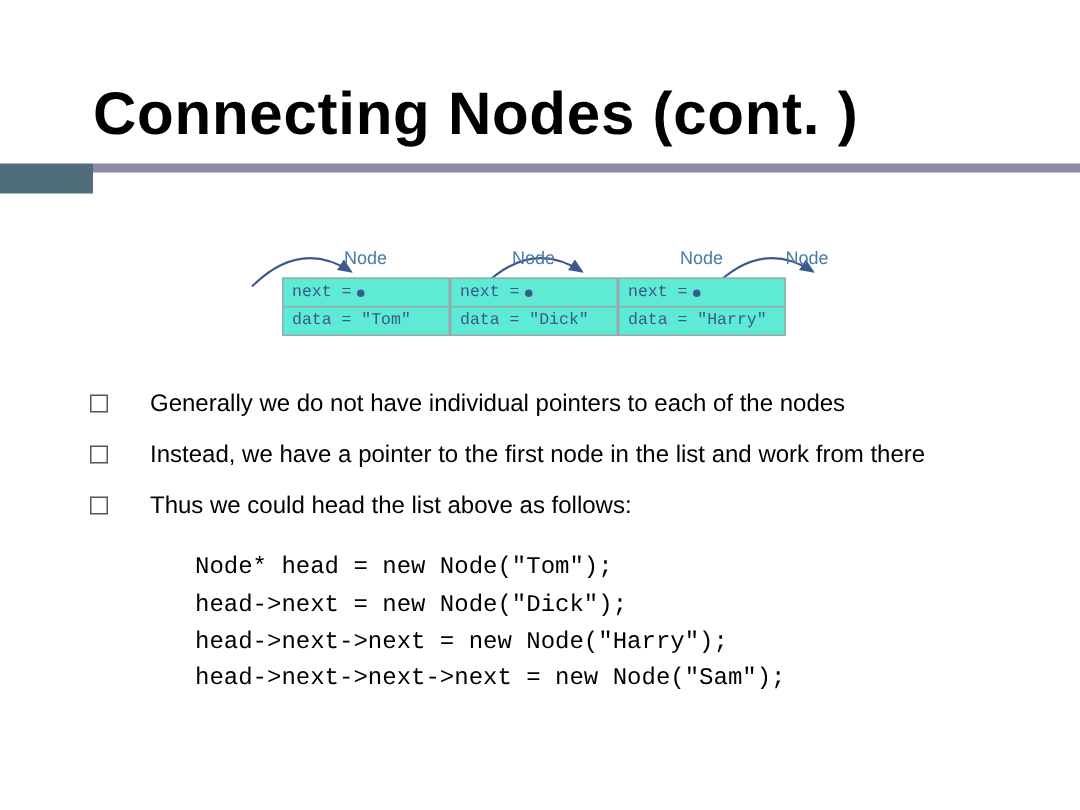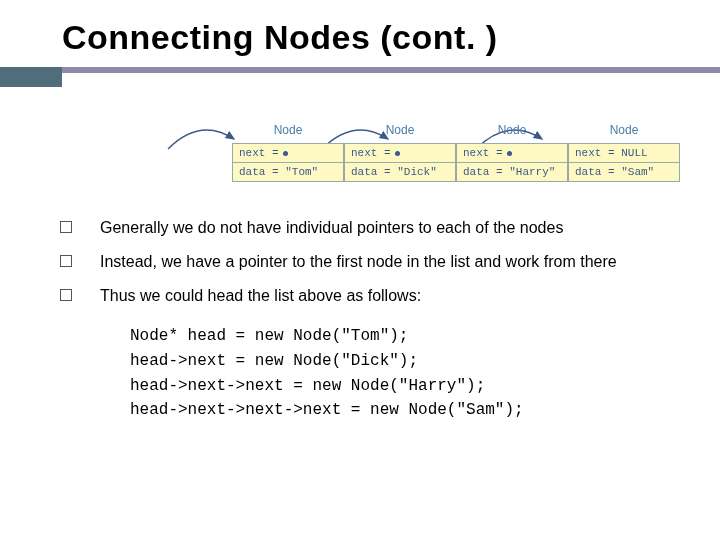--- a/index.html
+++ b/index.html
@@ -6,52 +6,53 @@
   body {
     width: 720px;
     height: 540px;
     background: #fff;
     font-family: Arial, Helvetica, sans-serif;
     color: #000;
     overflow: hidden;
     position: relative;
   }
   .title {
-    font-size: 34px;
+    font-size: 40px;
     font-weight: bold;
     padding: 18px 0 10px 62px;
     letter-spacing: 0.5px;
+    margin-top: 36px;
   }
   
   .uline { display:flex; }
   .uline .a { width:62px; height:20px; background:#4f6d7a; }
   .uline .b { flex:1; height:6px; background:#8b8ba8; }
 
   .diagram {
     display: flex;
-    justify-content: flex-end;
+    justify-content: center;
     padding: 36px 40px 24px 60px;
     position: relative;
   }
   .node-wrap {
     display: flex;
     flex-direction: column;
     align-items: center;
     position: relative;
   }
   .node-label {
     font-size: 12px;
     color: #4a7ba6;
     margin-bottom: 6px;
     font-family: Arial, sans-serif;
   }
   .node-box {
     border: 1px solid #9aa;
     width: 112px;
-    background: #fef9c3;
+    background: #5eead4;
     font-size: 11px;
     font-family: "Courier New", monospace;
     color: #3a5a8a;
   }
   .node-box .row {
     padding: 3px 6px;
     border-bottom: 1px solid #9aa;
     white-space: nowrap;
     display:flex;
     align-items:center;
@@ -145,24 +146,20 @@
       <div class="row">
           <span>next =</span>
           <span class="ptr-dot"></span>
         </div>
       <div class="row">data = "Harry"</div>
     </div>
   </div>
 
   <div class="node-wrap">
     <div class="node-label">Node</div>
-    <div class="node-box">
-      <div class="row">next = NULL</div>
-      <div class="row">data = "Sam"</div>
-    </div>
   </div>
 
 </div>
 
 <ul class="bullets">
   <li>Generally we do not have individual pointers to each of the nodes</li>
   <li>Instead, we have a pointer to the first node in the list and work from there</li>
   <li>Thus we could head the list above as follows:</li>
 </ul>
 

